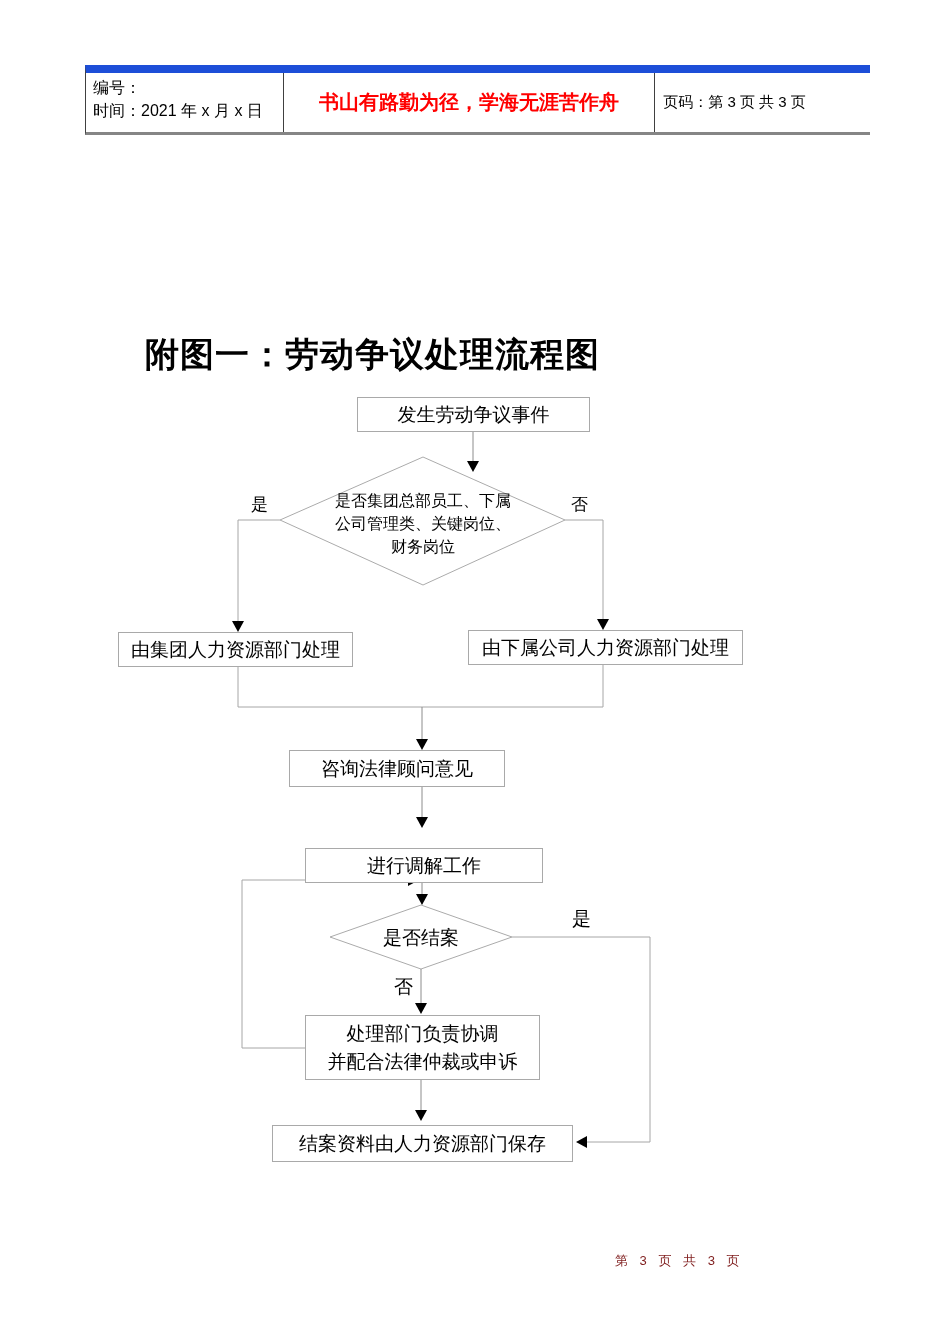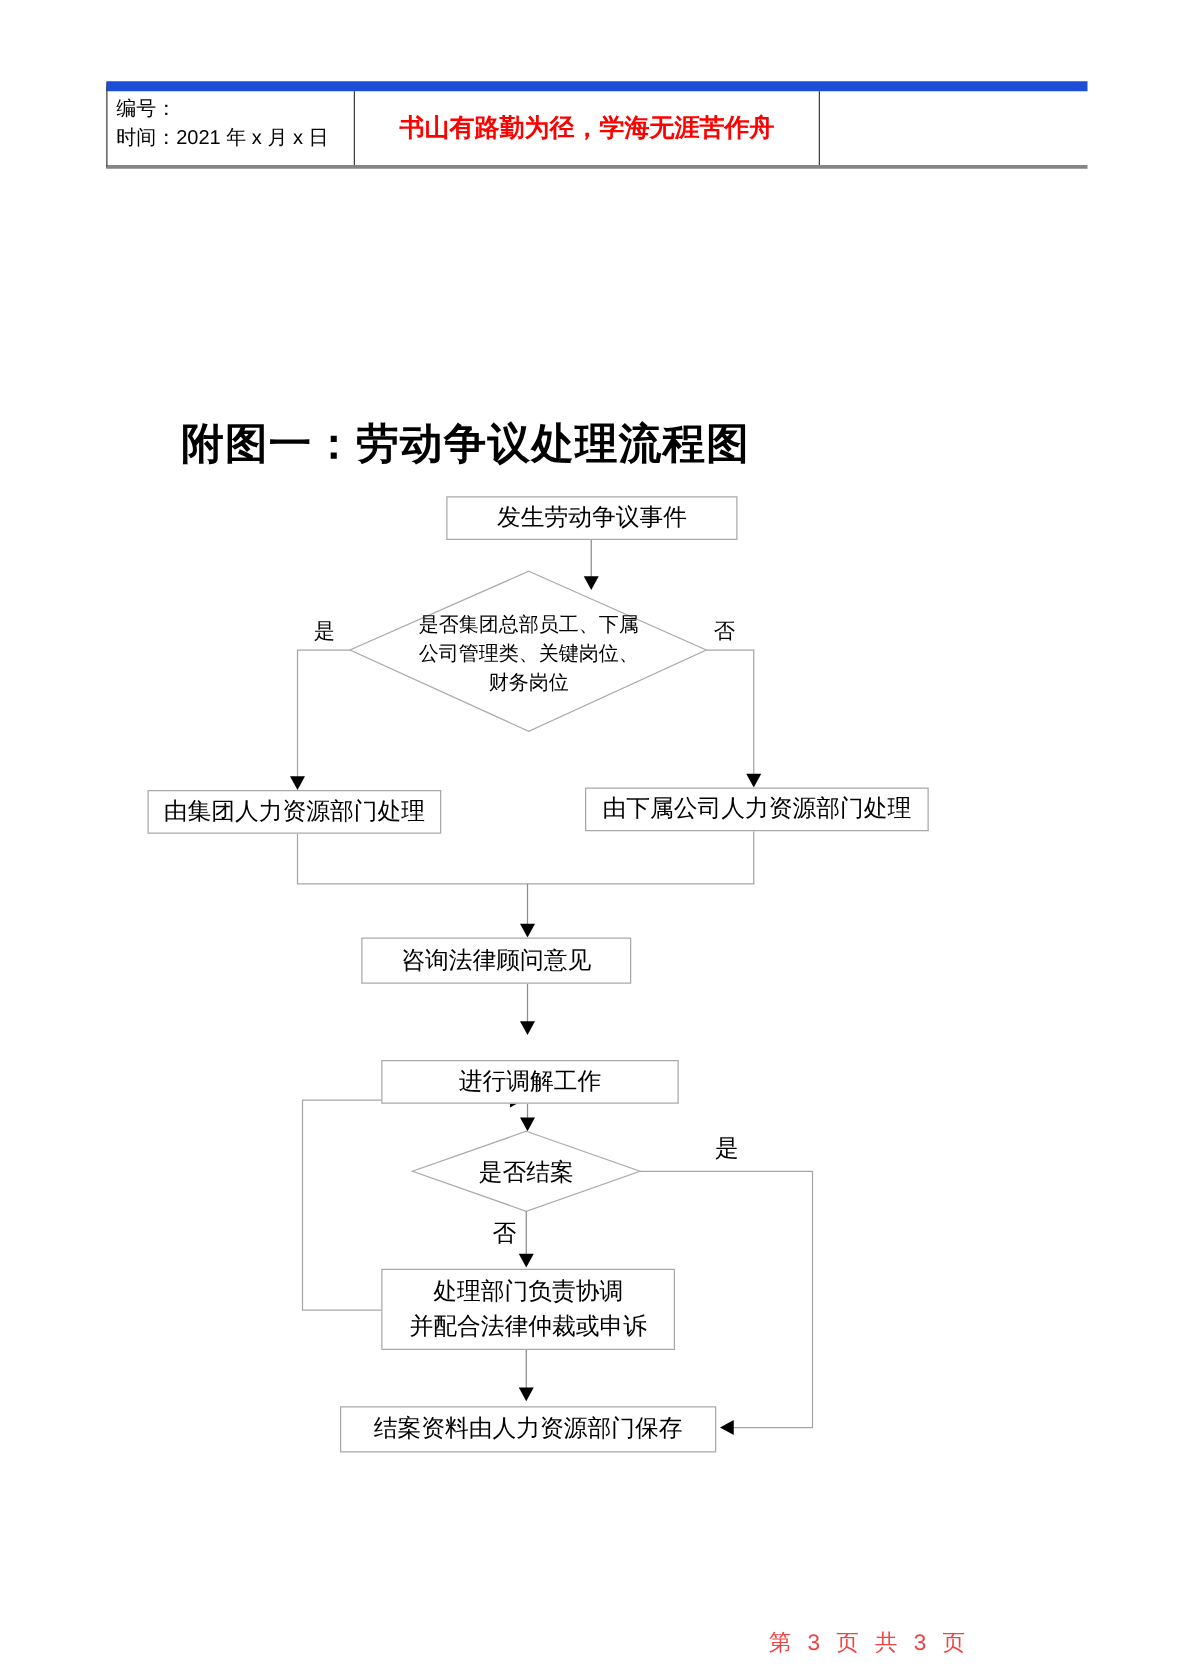--- a/index.html
+++ b/index.html
@@ -34,35 +34,38 @@
     display:flex;align-items:center;justify-content:center;text-align:center;
     font-size:19px;line-height:28px;white-space:pre-line;
   }
   .flabel{position:absolute;font-size:17px;}
   .dtext{
     position:absolute;text-align:center;white-space:pre-line;
   }
   .dtext.d1{left:303px;top:489px;width:240px;font-size:16px;line-height:23px;}
   .dtext.d2{left:351px;top:925px;width:140px;font-size:19px;}
   .footer-page{
-    position:absolute;left:615px;top:1302px;font-size:18px;letter-spacing:4px;color:#ef4444;
+    position:absolute;left:615px;top:1252px;font-size:13px;letter-spacing:4px;color:#7f1d1d;
   }
 </style>
 </head>
 <body>
 
 <div class="page">
 
   <div class="hdr-table">
     <div class="hdr-cell c1">
       <div>编号：</div>
       <div>时间：2021 年 x 月 x 日</div>
     </div>
     <div class="hdr-cell c2">
       <div>书山有路勤为径，学海无涯苦作舟</div>
+    </div>
+    <div class="hdr-cell c3">
+      <div>页码：第 3 页  共 3 页</div>
     </div>
   </div>
 
   <h1 class="doc-title">附图一：劳动争议处理流程图</h1>
 
   <svg class="flow-svg" width="950" height="1344" viewBox="0 0 950 1344">
 
     <g>
       <polygon points="423,457 565,520 423,585 280,520" fill="#ffffff" stroke="#ababab" stroke-width="1"></polygon>
     </g>

